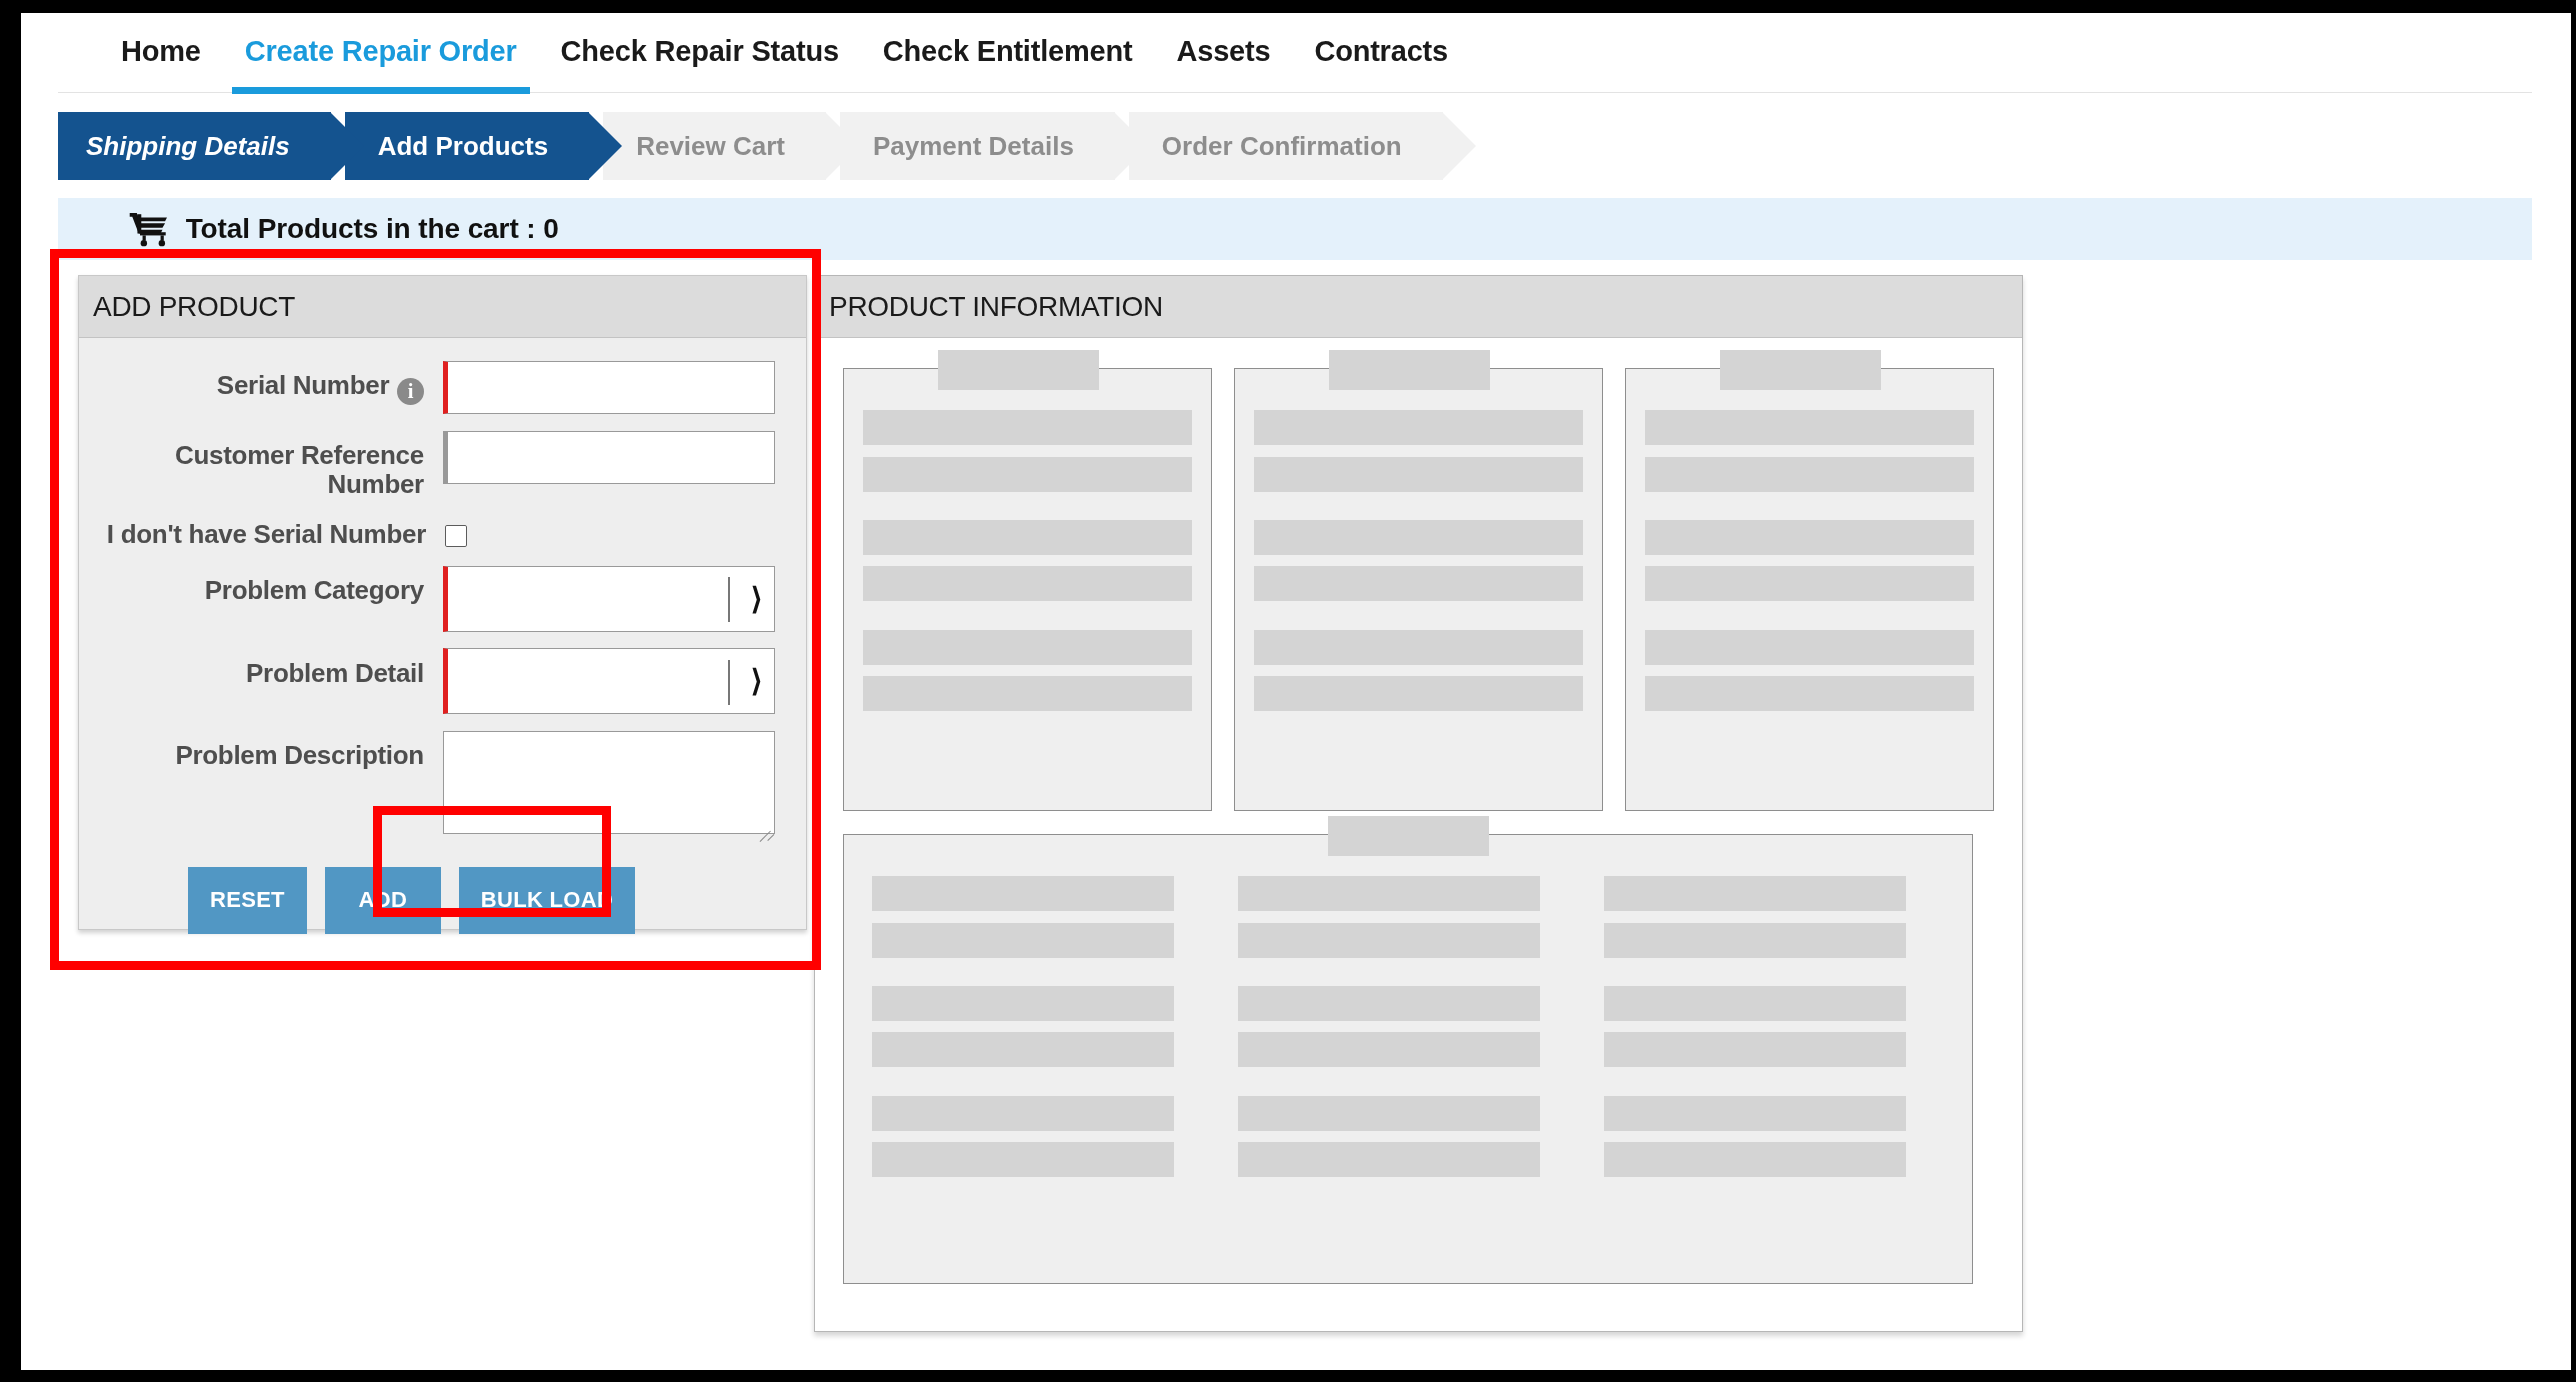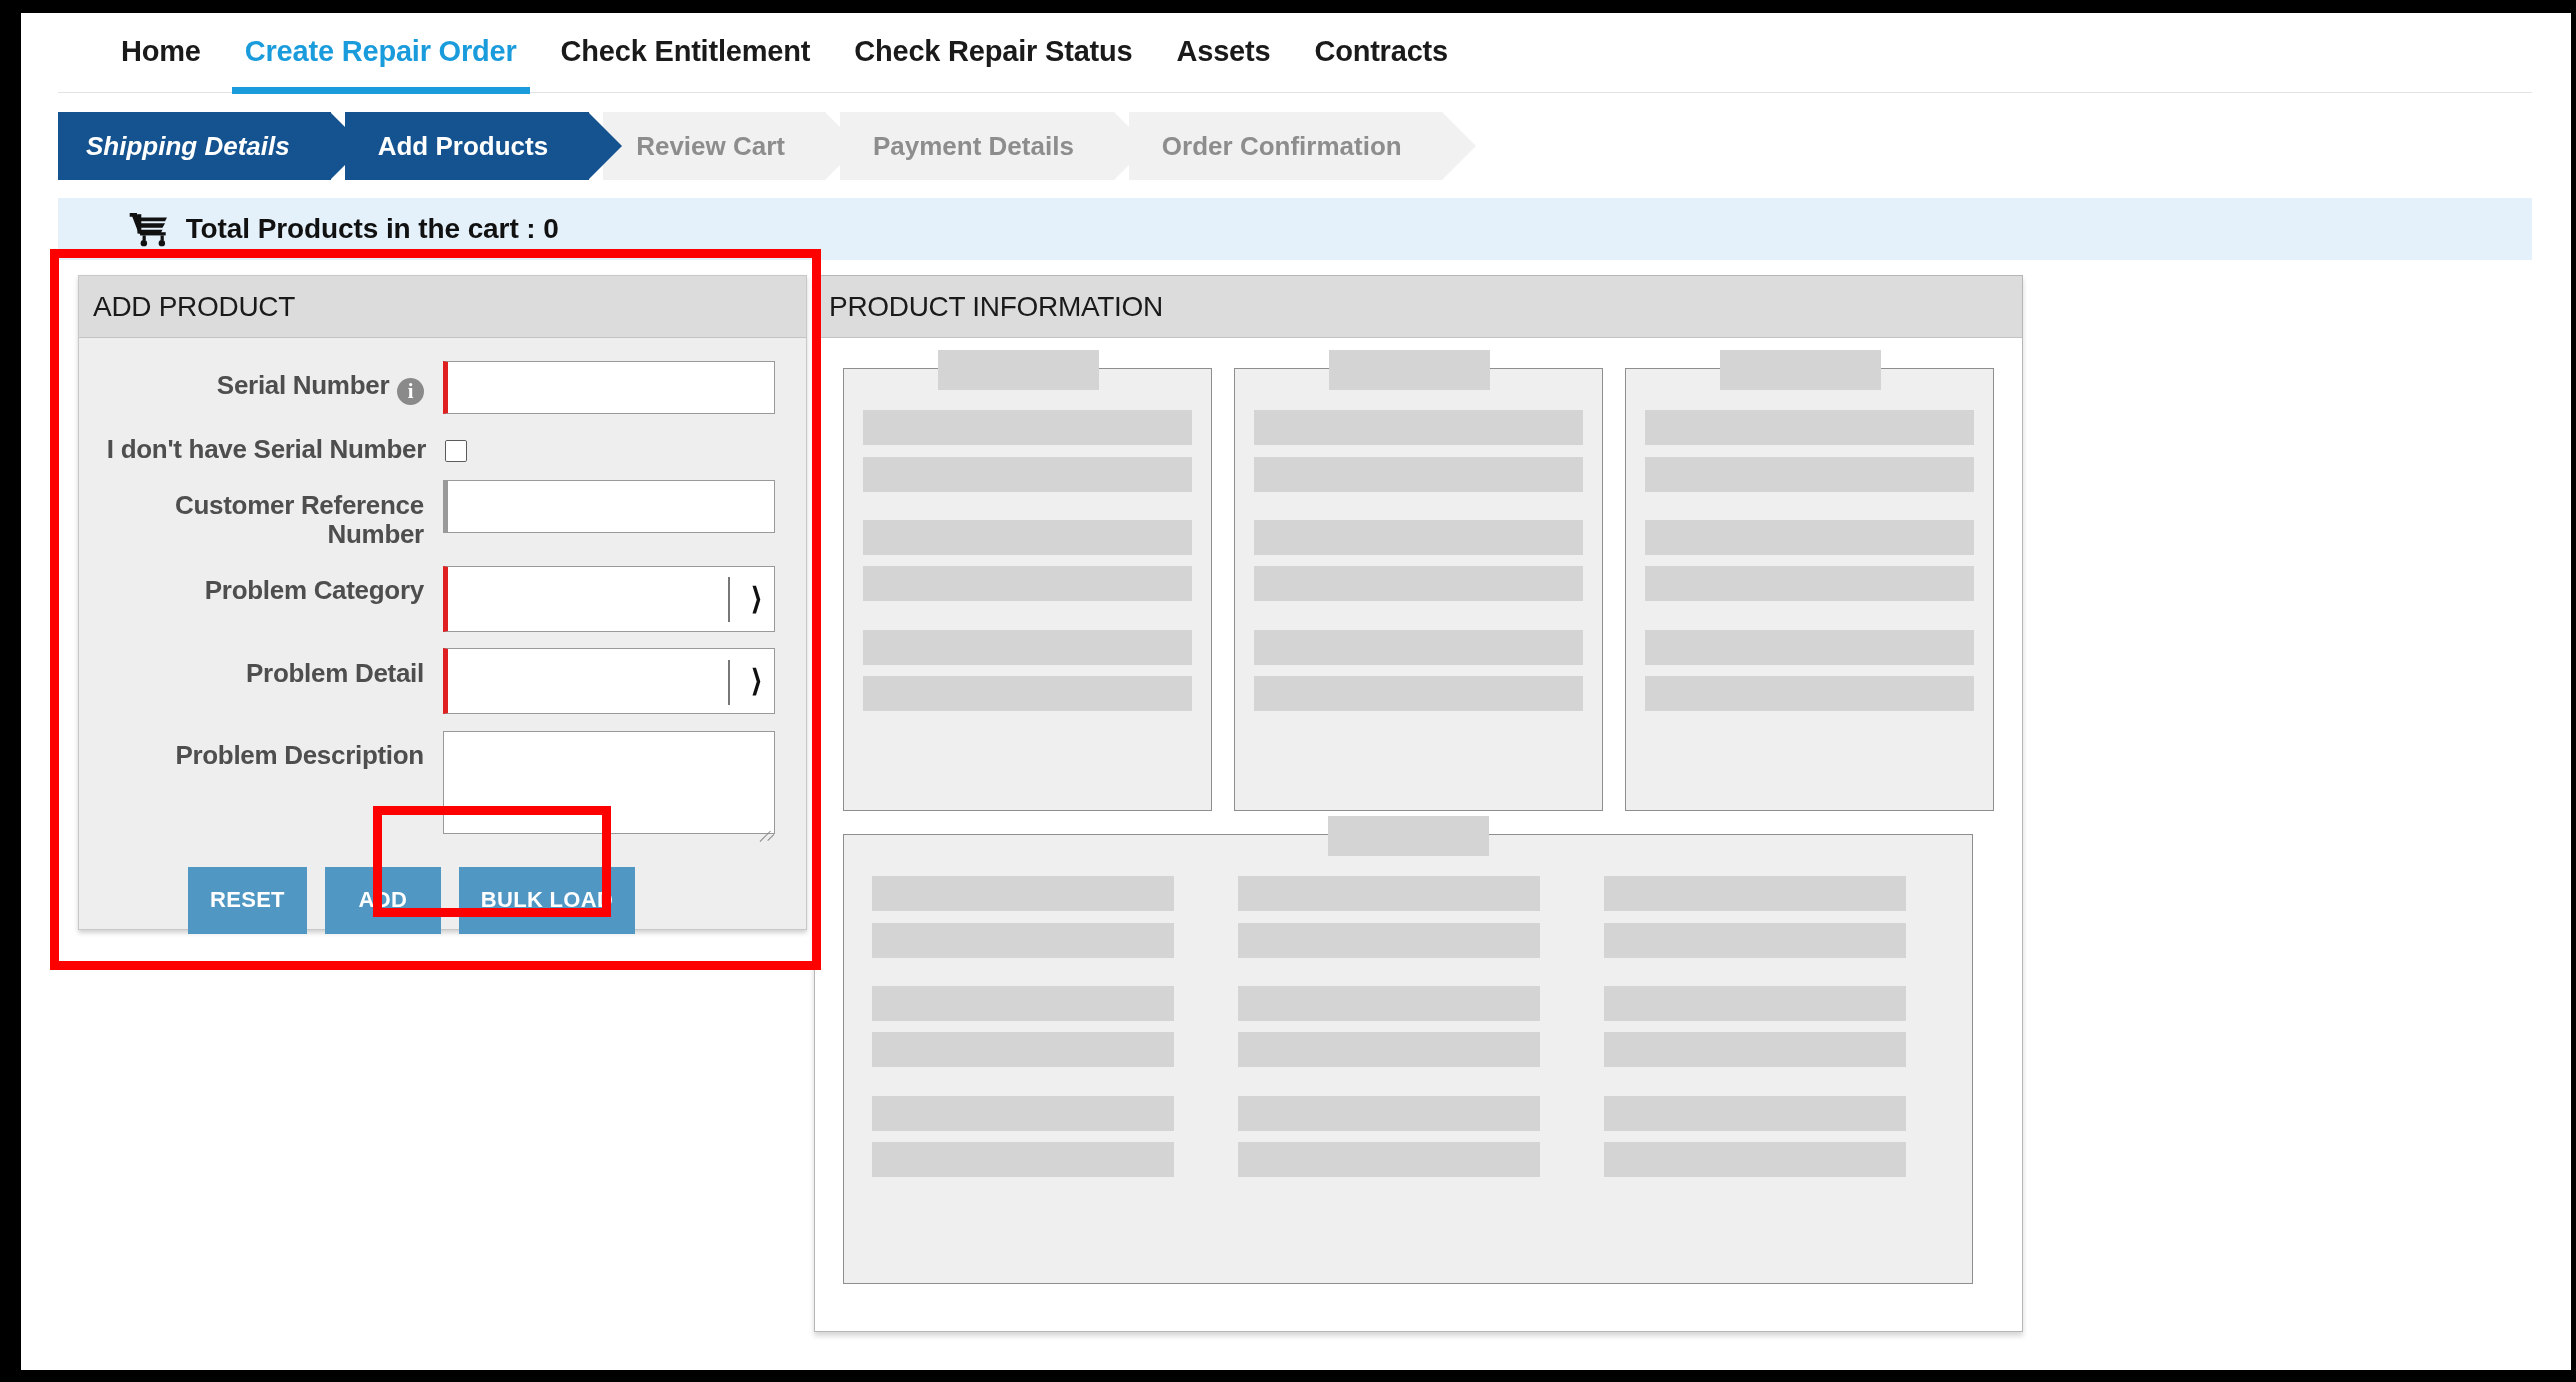--- a/index.html
+++ b/index.html
@@ -335,22 +335,22 @@
 </style>
 </head>
 <body>
 
 <div id="screen">
 
   <nav id="topnav">
     <div id="navlist">
       <div class="navitem">Home</div>
       <div class="navitem active">Create Repair Order</div>
+      <div class="navitem">Check Repair Status</div>
       <div class="navitem">Check Entitlement</div>
-      <div class="navitem">Check Repair Status</div>
       <div class="navitem">Assets</div>
       <div class="navitem">Contracts</div>
     </div>
   </nav>
 
   <div id="stepper">
     <div class="step done">Shipping Details</div>
     <div class="step done">Add Products</div>
     <div class="step">Review Cart</div>
     <div class="step">Payment Details</div>
@@ -375,27 +375,27 @@
   <section id="addproduct-panel">
     <div class="panel-head">ADD PRODUCT</div>
     <div id="addproduct-body">
 
       <div class="formrow">
         <div class="flabel"><span>Serial Number</span><span id="info-icon">i</span></div>
         <input class="finput req" type="text" placeholder="" style="">
       </div>
 
       <div class="formrow">
+        <div class="flabel">Customer Reference Number</div>
+        <input class="finput" type="text" placeholder="" style="">
+      </div>
+
+      <div class="formrow">
         <div class="flabel chk">I don't have Serial Number</div>
         <div class="fcheck"></div>
-      </div>
-
-      <div class="formrow">
-        <div class="flabel">Customer Reference Number</div>
-        <input class="finput" type="text" placeholder="" style="">
       </div>
 
       <div class="formrow">
         <div class="flabel">Problem Category</div>
         <div class="fselect">
           <span class="caretbar"></span>
           <span class="arrow">⟩</span>
         </div>
       </div>
 

